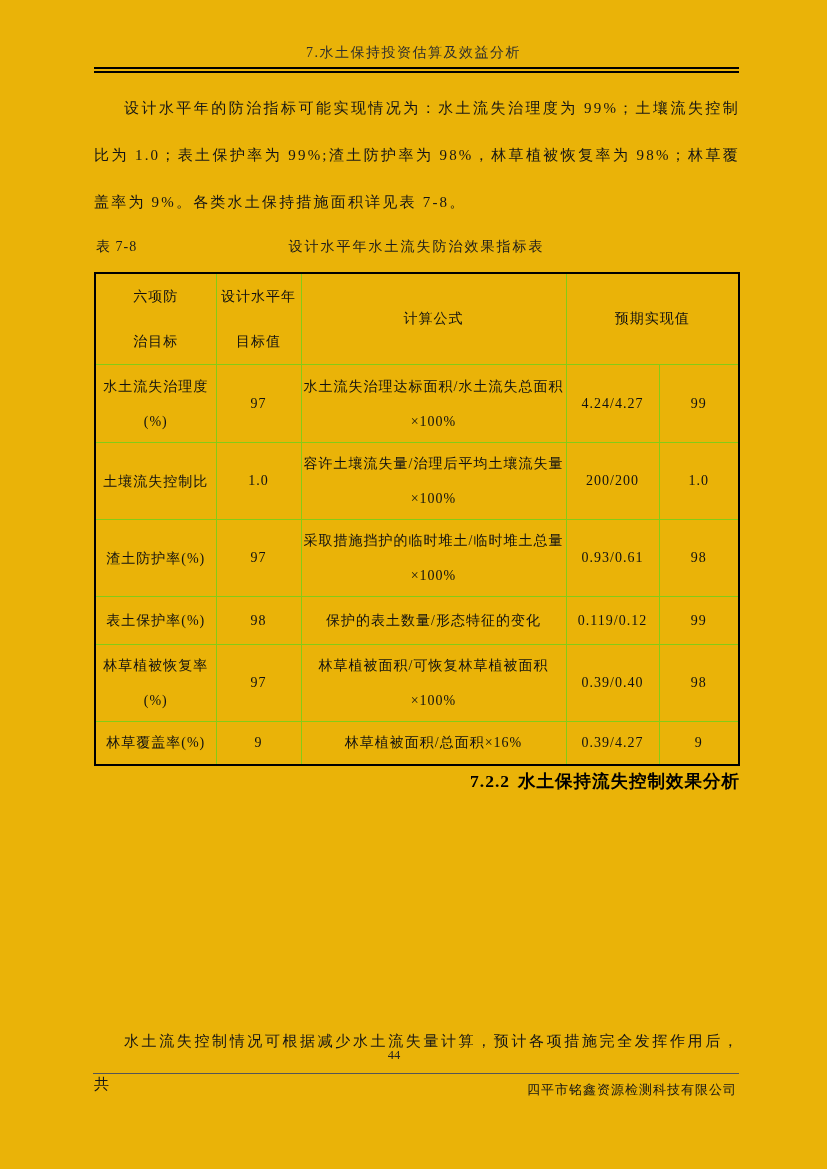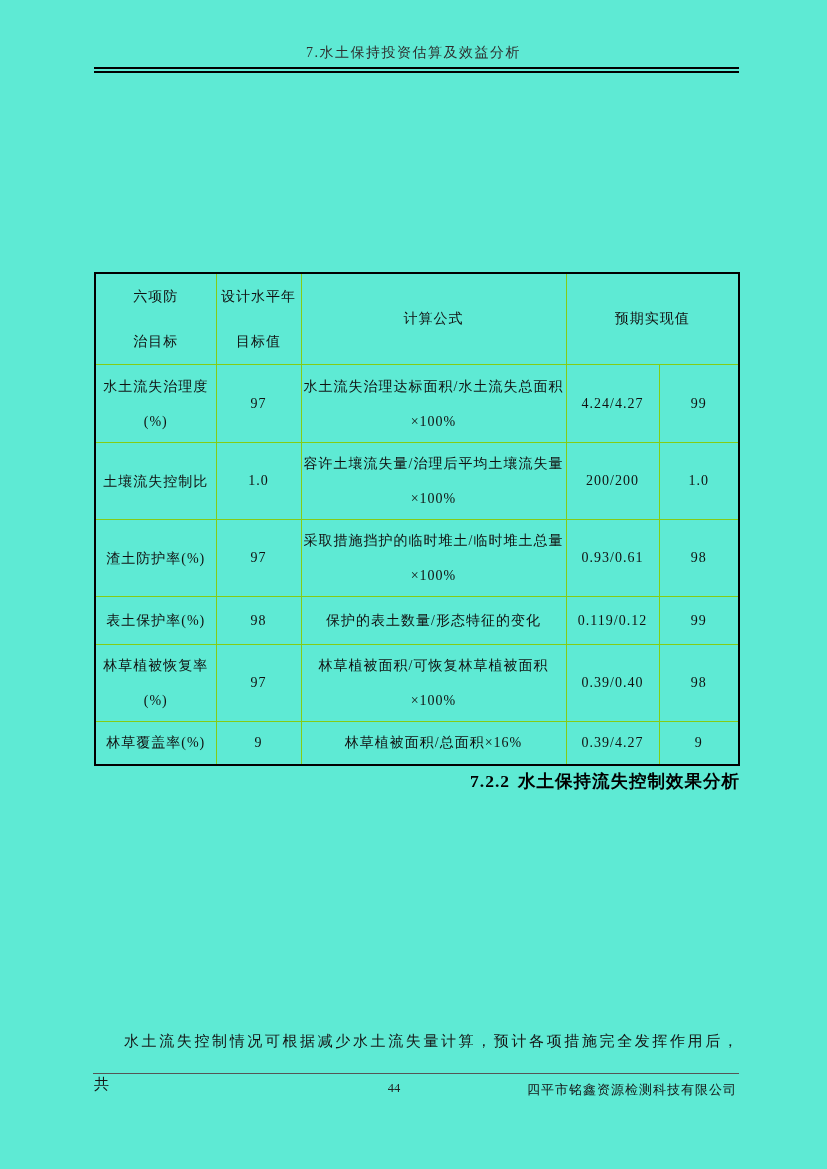--- a/index.html
+++ b/index.html
@@ -1,19 +1,19 @@
 <!DOCTYPE html>
 <html><head>
 <meta charset="utf-8">
 <style>
   * { margin:0; padding:0; box-sizing:border-box; }
   html,body { background:#e8e8e8; }
   .page {
     position:relative; width:827px; height:1169px; margin:0 auto;
-    background:#5eead4; overflow:hidden;
+    background:#eab308; overflow:hidden;
     font-family:"Liberation Serif","DejaVu Serif",serif;
     color:#1c1c1c;
   }
   .header-title {
     position:absolute; top:44px; left:0; right:0;
     text-align:center; font-size:14px; letter-spacing:1.5px; color:#2e2e2e;
   }
   .header-rule { position:absolute; top:67px; left:94px; width:645px; }
   .header-rule .thick { height:2px; background:#000; }
   .header-rule .gap   { height:2px; }
@@ -52,41 +52,46 @@
   .section-heading {
     position:absolute; top:769px; left:94px; width:646px;
     font-size:17.5px; font-weight:bold; color:#000; letter-spacing:1px;
     font-family:"Liberation Serif","DejaVu Serif",serif;
     text-align:right;
   }
   .section-heading .num { margin-right:8px; }
 
   .footer-rule { position:absolute; top:1073px; left:93px; width:646px; height:1px; background:#555; }
   .footer-page {
-    position:absolute; top:1081px; left:94px; width:600px;
+    position:absolute; top:1048px; left:94px; width:600px;
     text-align:center; font-size:12.5px; color:#222;
   }
   .footer-company {
     position:absolute; top:1081px; right:90px;
     font-size:13px; letter-spacing:1px; color:#161616;
   }
 </style>
 </head>
 <body>
 
 <div class="page">
 
   <div class="header-title">7.水土保持投资估算及效益分析</div>
   <div class="header-rule">
     <div class="thick"></div>
     <div class="gap"></div>
     <div class="thin"></div>
   </div>
 
+  <div class="para p1">设计水平年的防治指标可能实现情况为：水土流失治理度为 99%；土壤流失控制比为 1.0；表土保护率为 99%;渣土防护率为 98%，林草植被恢复率为 98%；林草覆盖率为 9%。各类水土保持措施面积详见表 7-8。</div>
 
+  <div class="table-caption">
+    <span class="cap-label">表 7-8</span>
+    <span class="cap-title">设计水平年水土流失防治效果指标表</span>
+  </div>
 
   <div class="tbl-wrap">
     <table>
       <colgroup>
         <col style="width:121px">
           <col style="width:85px">
           <col style="width:265px">
           <col style="width:93px">
           <col style="width:80px">
       </colgroup>

